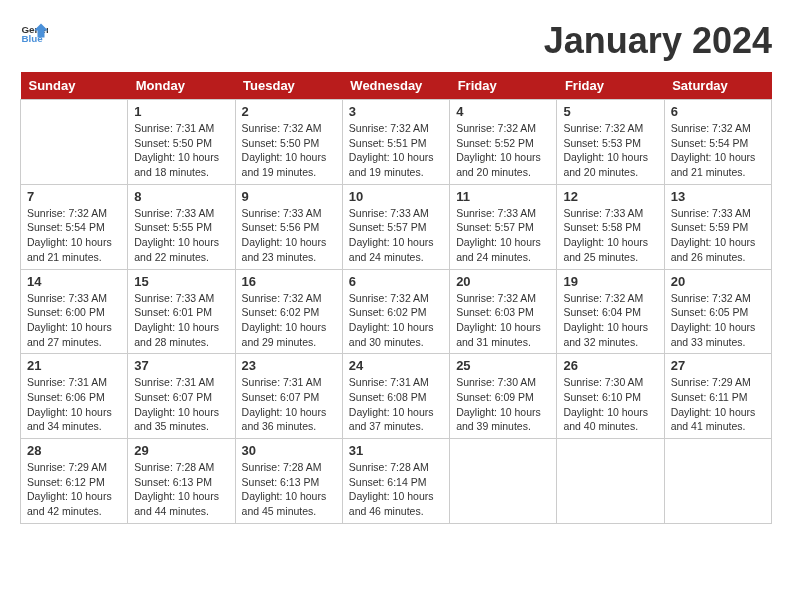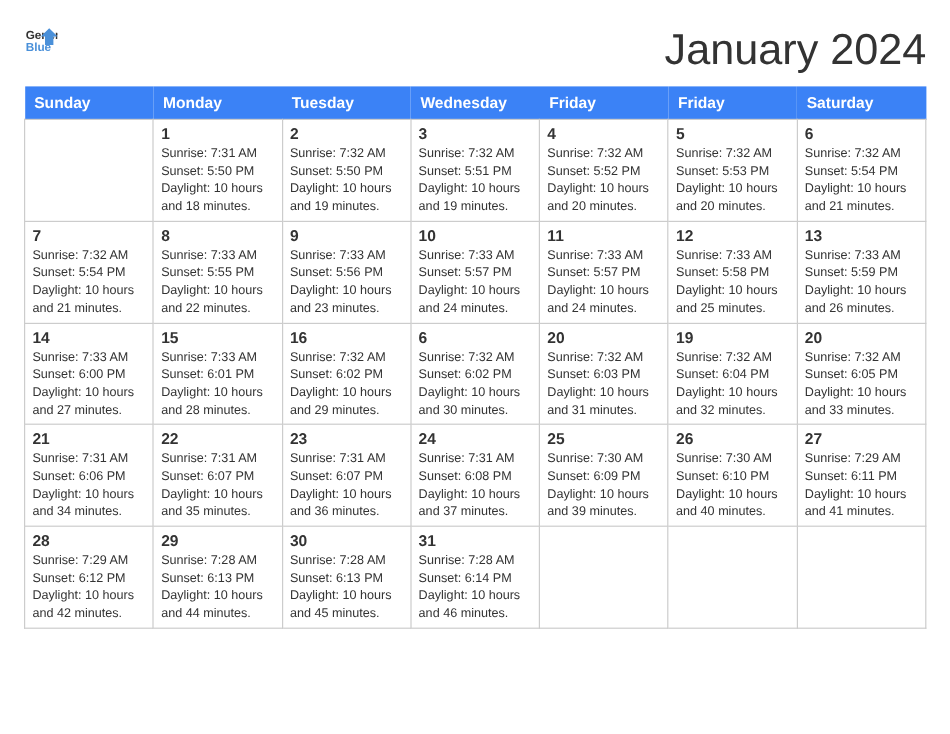--- a/index.html
+++ b/index.html
@@ -23,34 +23,34 @@
     }
     .logo-icon {
       width: 28px;
       height: 28px;
     }
     .title-block {
       text-align: right;
     }
     .month-year {
       font-size: 36px;
-      font-weight: normal;
+      font-weight: bold;
       color: #333;
     }
     .location {
       font-size: 16px;
       color: #555;
     }
     .calendar-table {
       width: 100%;
       border-collapse: collapse;
       font-size: 11px;
     }
     .calendar-table th {
-      background-color: #3b82f6;
+      background-color: #b91c1c;
       color: #fff;
       text-align: left;
       padding: 6px 8px;
       font-size: 13px;
     }
     .calendar-table td {
       border: 1px solid #ccc;
       vertical-align: top;
       padding: 4px 6px;
       width: calc(100% / 7);
@@ -194,21 +194,21 @@
           <span class="day-number">20</span>
           <div class="day-info">Sunrise: 7:32 AM<br>Sunset: 6:05 PM<br>Daylight: 10 hours<br>and 33 minutes.</div>
         </td>
       </tr>
       <tr class="week-row">
         <td>
           <span class="day-number">21</span>
           <div class="day-info">Sunrise: 7:31 AM<br>Sunset: 6:06 PM<br>Daylight: 10 hours<br>and 34 minutes.</div>
         </td>
         <td>
-          <span class="day-number">22</span>
+          <span class="day-number">37</span>
           <div class="day-info">Sunrise: 7:31 AM<br>Sunset: 6:07 PM<br>Daylight: 10 hours<br>and 35 minutes.</div>
         </td>
         <td>
           <span class="day-number">23</span>
           <div class="day-info">Sunrise: 7:31 AM<br>Sunset: 6:07 PM<br>Daylight: 10 hours<br>and 36 minutes.</div>
         </td>
         <td>
           <span class="day-number">24</span>
           <div class="day-info">Sunrise: 7:31 AM<br>Sunset: 6:08 PM<br>Daylight: 10 hours<br>and 37 minutes.</div>
         </td>

